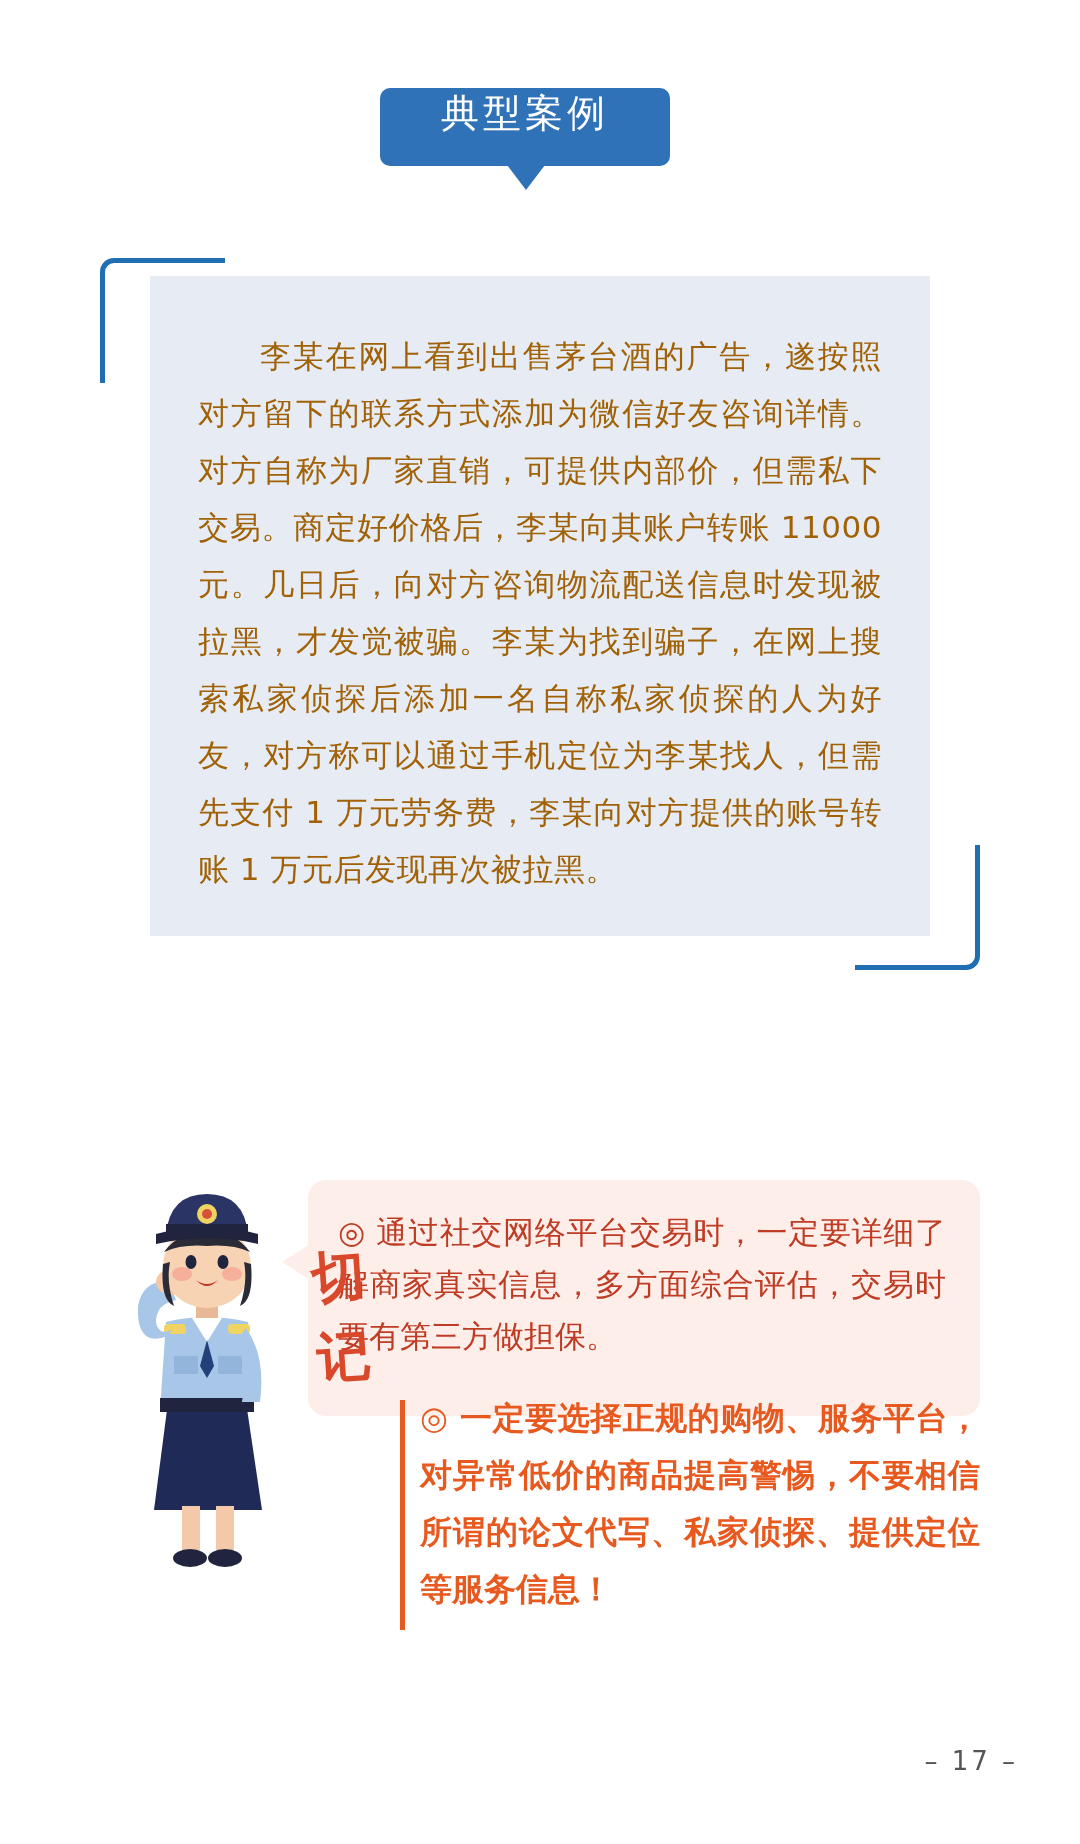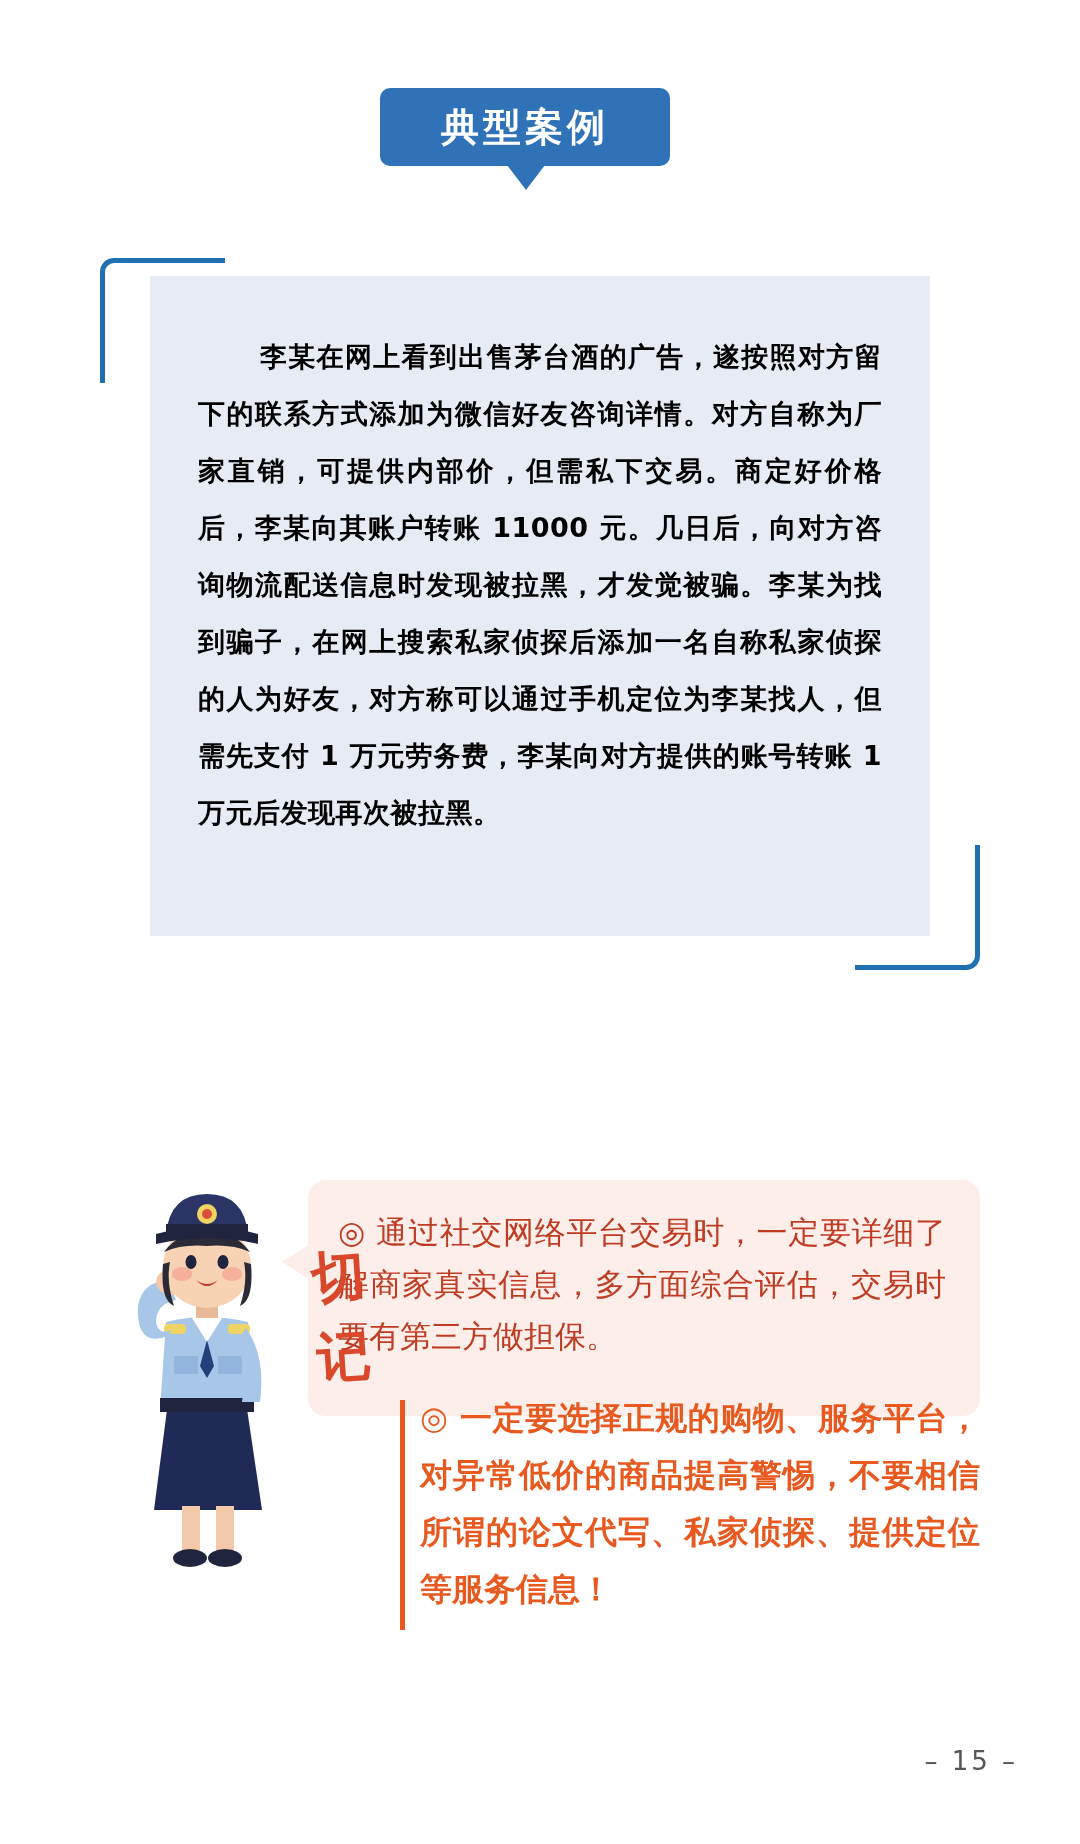--- a/index.html
+++ b/index.html
@@ -20,26 +20,26 @@
     left: 0; top: 0;
     width: 1080px;
     height: 1844px;
   }
 
   
   .banner {
     position: absolute;
     box-sizing: border-box;
     display: flex;
-    align-items: center;
+    align-items: flex-start;
     justify-content: center;
     border-radius: 10px;
     color: #ffffff;
     font-family: "DejaVu Serif", "Liberation Serif", serif;
-    font-weight: bold;
+    font-weight: normal;
     letter-spacing: 4px;
   }
   .banner-case {
     left: 380px;
     top: 88px;
     width: 290px;
     height: 78px;
     background: #2f72b8;
     font-size: 38px;
   }
@@ -105,27 +105,26 @@
     left: 50px;
     top: 18px;
     width: 780px;
     height: 660px;
     background: #e7ecf4;
     box-sizing: border-box;
     padding: 52px 48px 40px 48px;
   }
   .case-text {
     font-family: "DejaVu Sans", "Liberation Sans", sans-serif;
-    font-size: 27px;
+    font-size: 31px;
     line-height: 57px;
-    color: #000000;
+    color: #a16207;
     text-indent: 62px;
     text-align: justify;
     letter-spacing: 0.5px;
-    font-weight: bold;
   }
 
   
   .tip-bubble {
     position: absolute;
     left: 308px;
     top: 1180px;
     width: 672px;
     height: 236px;
     background: #fdeee9;
@@ -290,15 +289,15 @@
     <div class="tip-text">◎ 通过社交网络平台交易时，一定要详细了解商家真实信息，多方面综合评估，交易时要有第三方做担保。</div>
   </div>
 
   <div class="jiji-mark">
     <div>切</div>
     <div>记</div>
   </div>
   <div class="jiji-divider"></div>
   <div class="warn-text">◎ 一定要选择正规的购物、服务平台，对异常低价的商品提高警惕，不要相信所谓的论文代写、私家侦探、提供定位等服务信息！</div>
 
-  <div class="page-num">– 15 –</div>
+  <div class="page-num">– 17 –</div>
 
 </div>
 
 </body></html>

